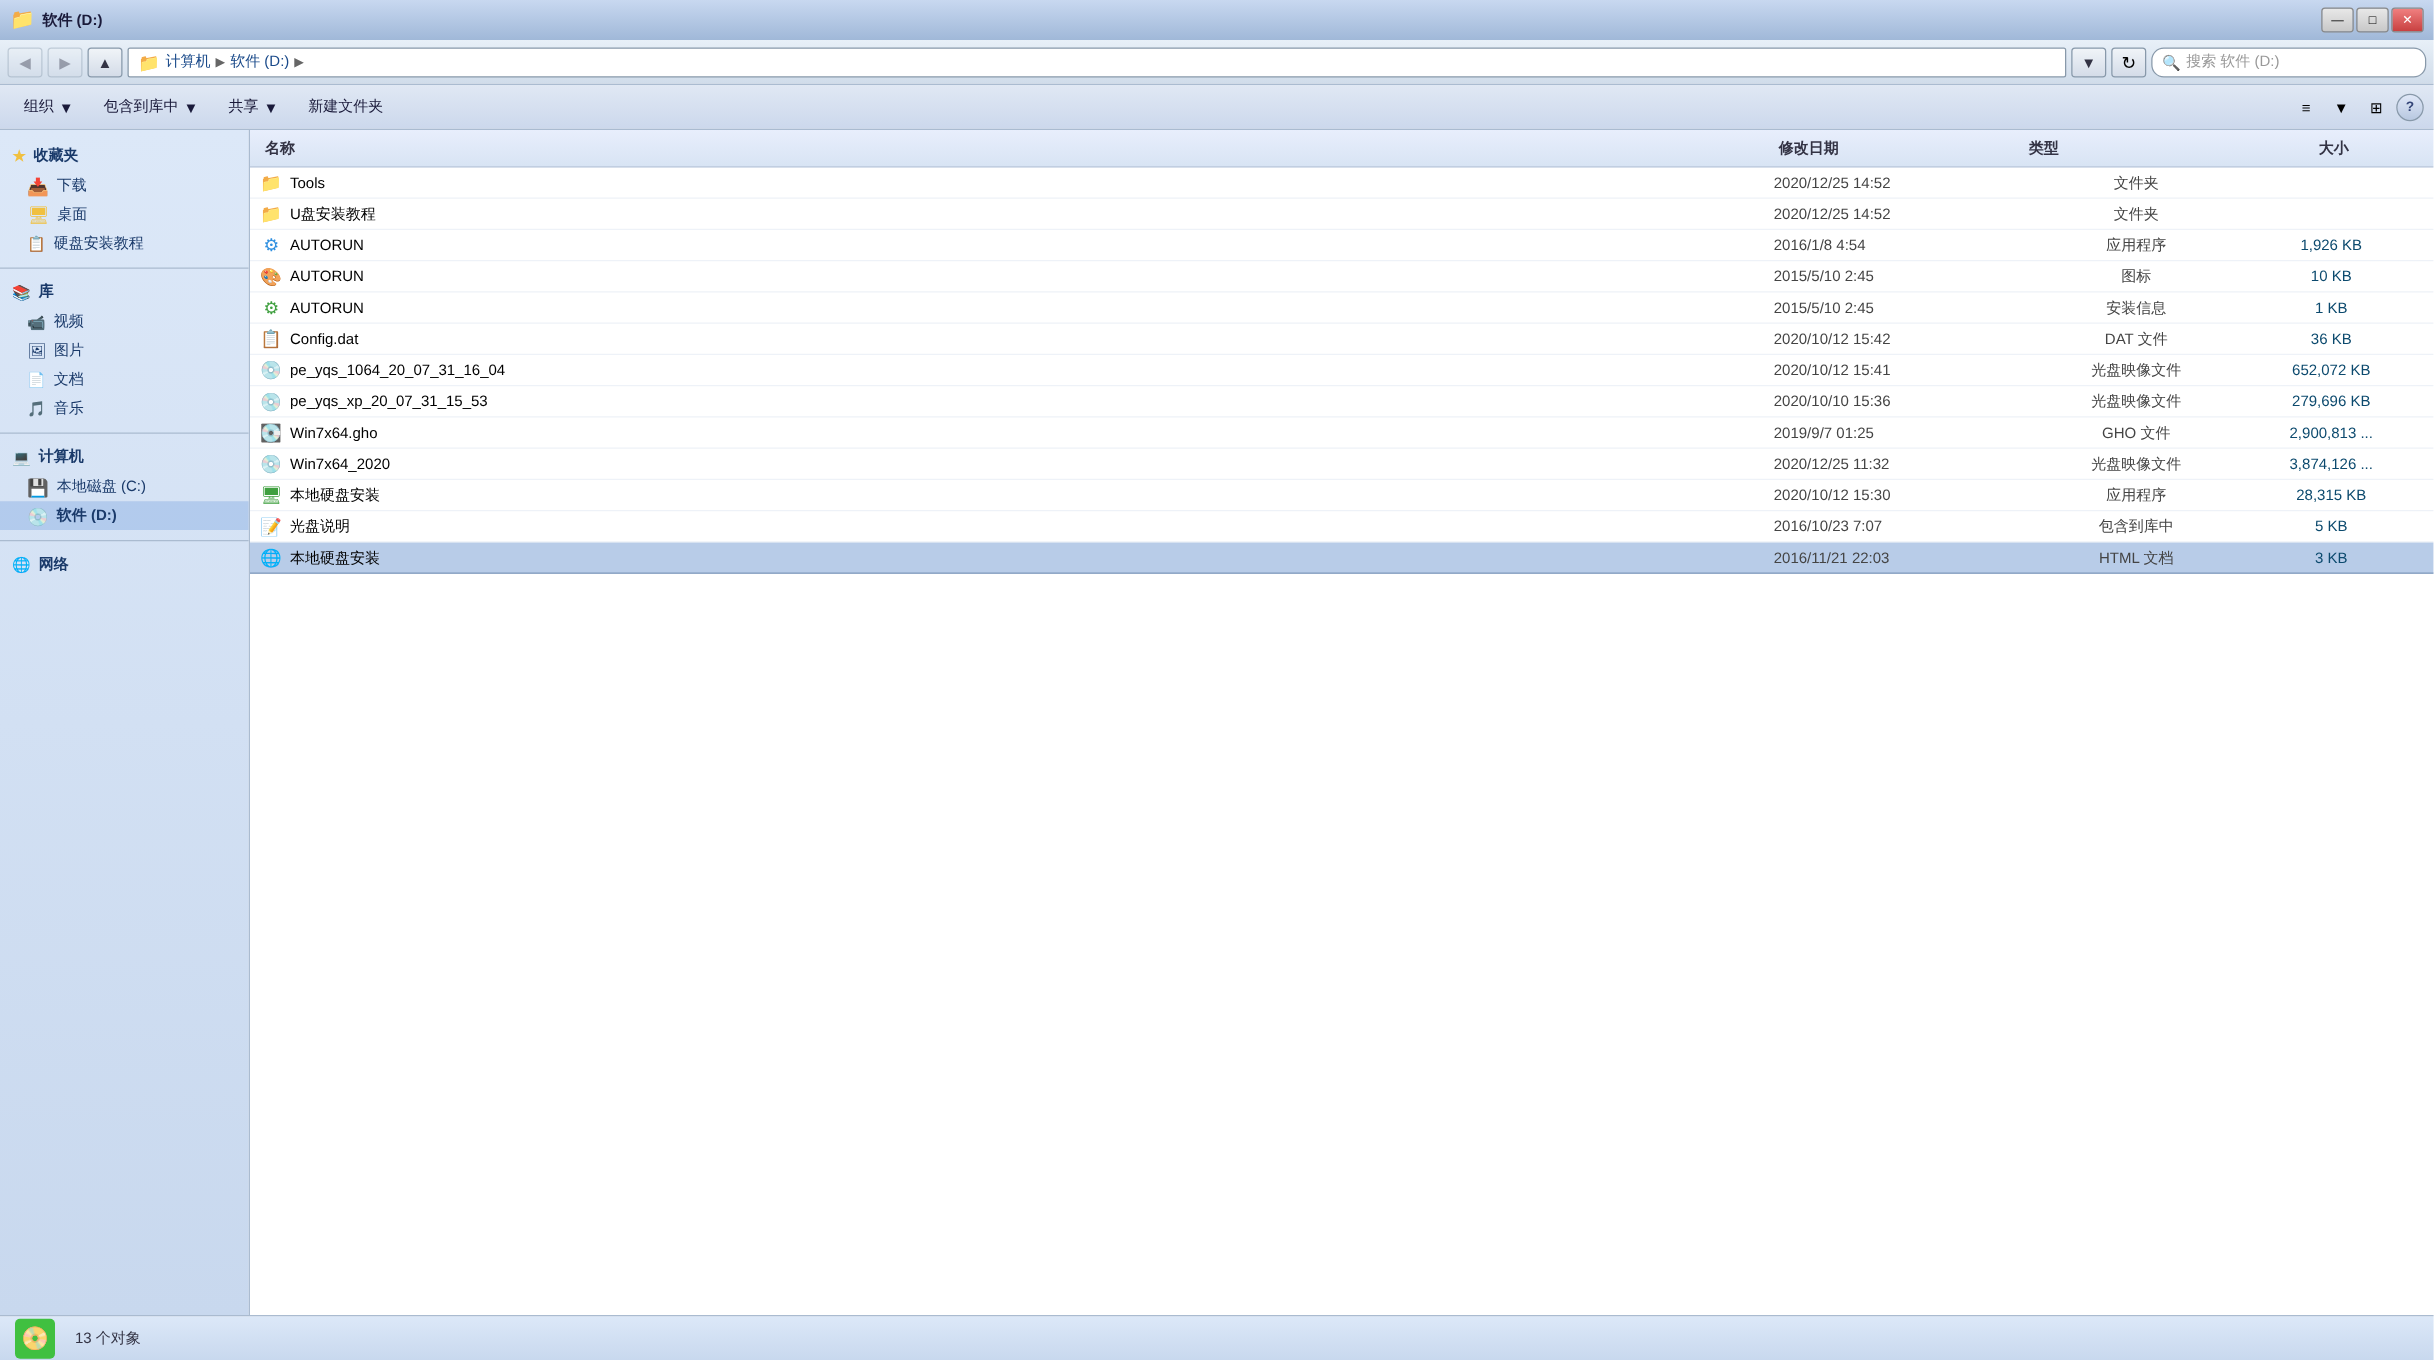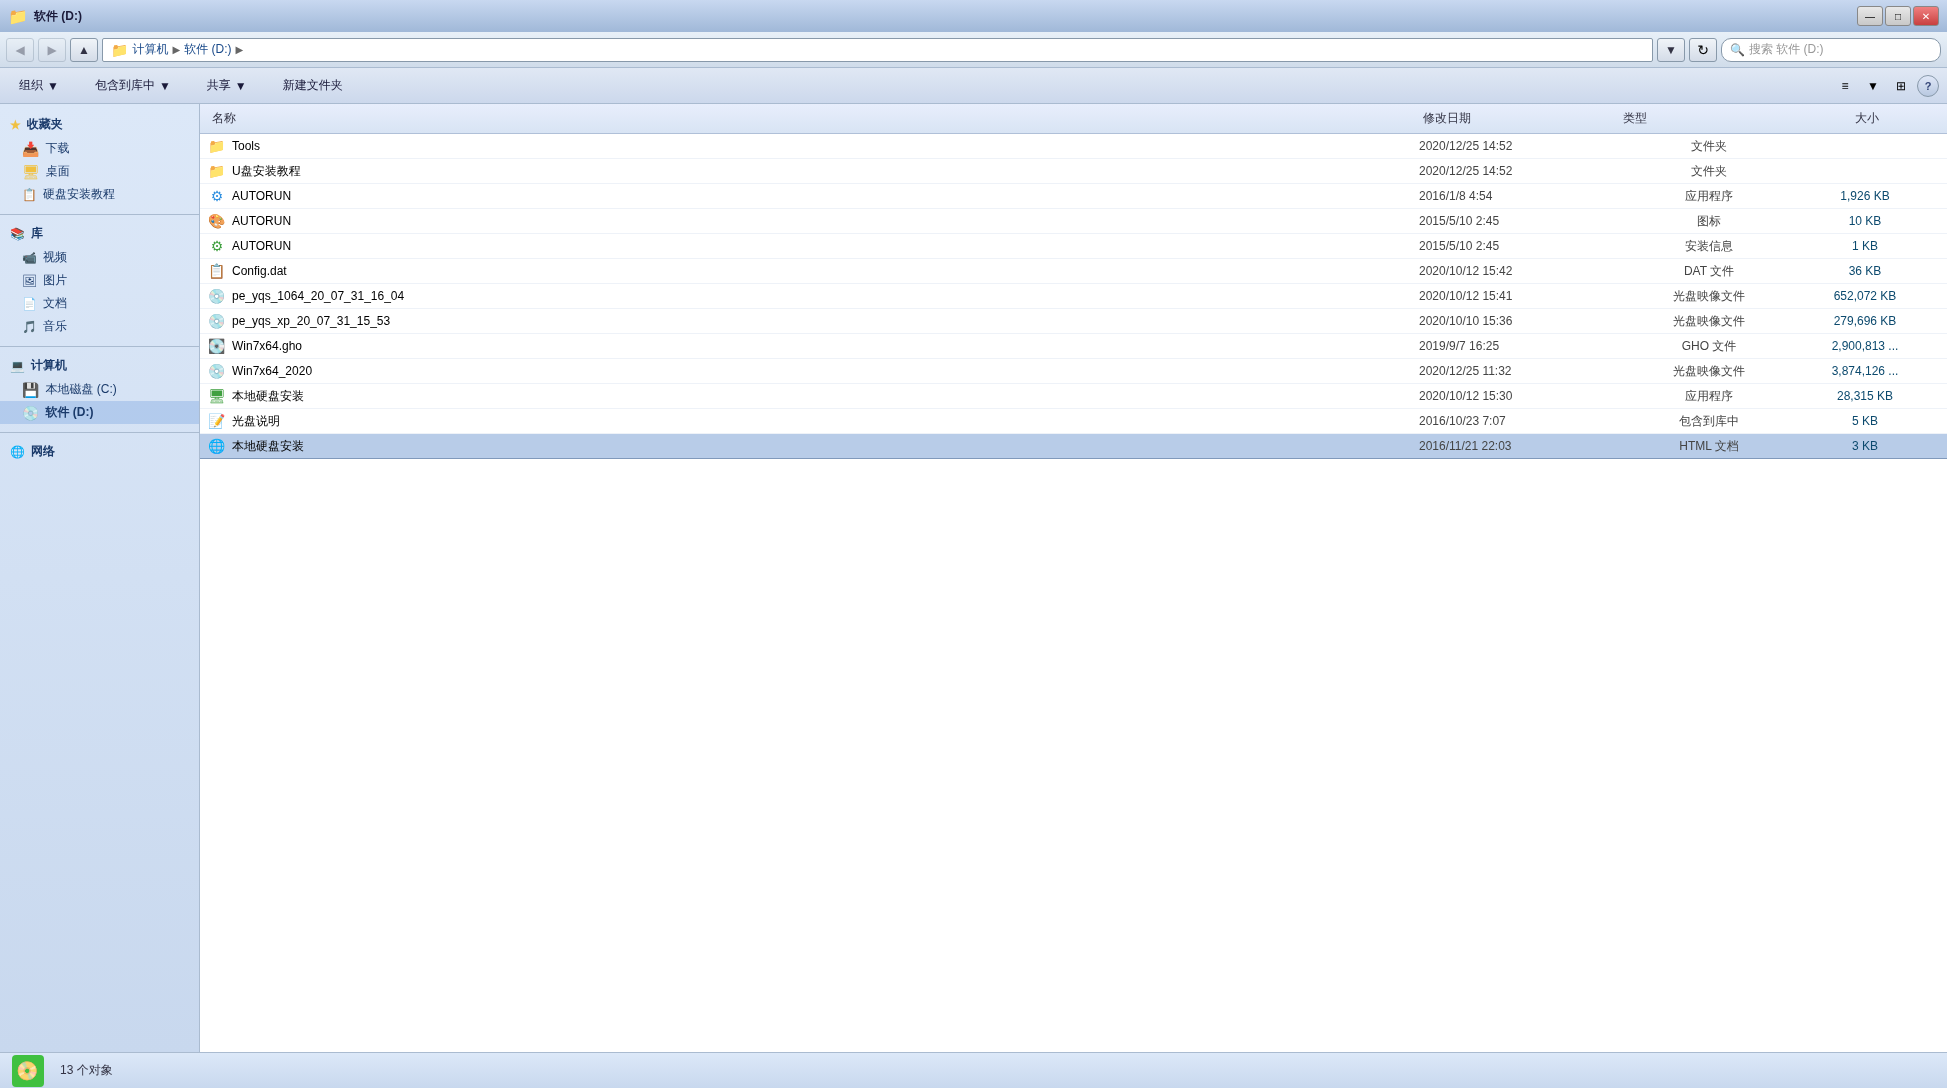--- a/index.html
+++ b/index.html
@@ -125,21 +125,21 @@
       gap: 4px;
     }
 
     
     .toolbar {
       height: 36px;
       background: linear-gradient(to bottom, #e0e8f4, #ccd8ec);
       display: flex;
       align-items: center;
       padding: 0 8px;
-      gap: 14px;
+      gap: 2px;
       border-bottom: 1px solid #aabbd0;
     }
     .toolbar-btn {
       height: 28px;
       padding: 0 10px;
       background: transparent;
       border: 1px solid transparent;
       border-radius: 3px;
       cursor: pointer;
       font-size: 12px;
@@ -239,21 +239,21 @@
       background: white;
       overflow-y: auto;
     }
     .filelist-header {
       display: grid;
       grid-template-columns: 1fr 200px 180px 140px;
       padding: 4px 8px;
       background: linear-gradient(to bottom, #e8eefc, #d8e4f4);
       border-bottom: 1px solid #b0c0d8;
       font-size: 12px;
-      font-weight: normal;
+      font-weight: bold;
       color: #334;
       position: sticky;
       top: 0;
     }
     .col-header {
       padding: 2px 4px;
       cursor: pointer;
     }
     .file-row {
       display: grid;
@@ -556,21 +556,21 @@
     </div>
     <div class="file-date">2020/10/10 15:36</div>
     <div class="file-type">光盘映像文件</div>
     <div class="file-size">279,696 KB</div>
   </div>
         <div class="file-row">
     <div class="file-name">
       <div class="file-icon file-icon-gho">💽</div>
       <span>Win7x64.gho</span>
     </div>
-    <div class="file-date">2019/9/7 16:25</div>
+    <div class="file-date">2019/9/7 01:25</div>
     <div class="file-type">GHO 文件</div>
     <div class="file-size">2,900,813 ...</div>
   </div>
         <div class="file-row">
     <div class="file-name">
       <div class="file-icon file-icon-iso">💿</div>
       <span>Win7x64_2020</span>
     </div>
     <div class="file-date">2020/12/25 11:32</div>
     <div class="file-type">光盘映像文件</div>

